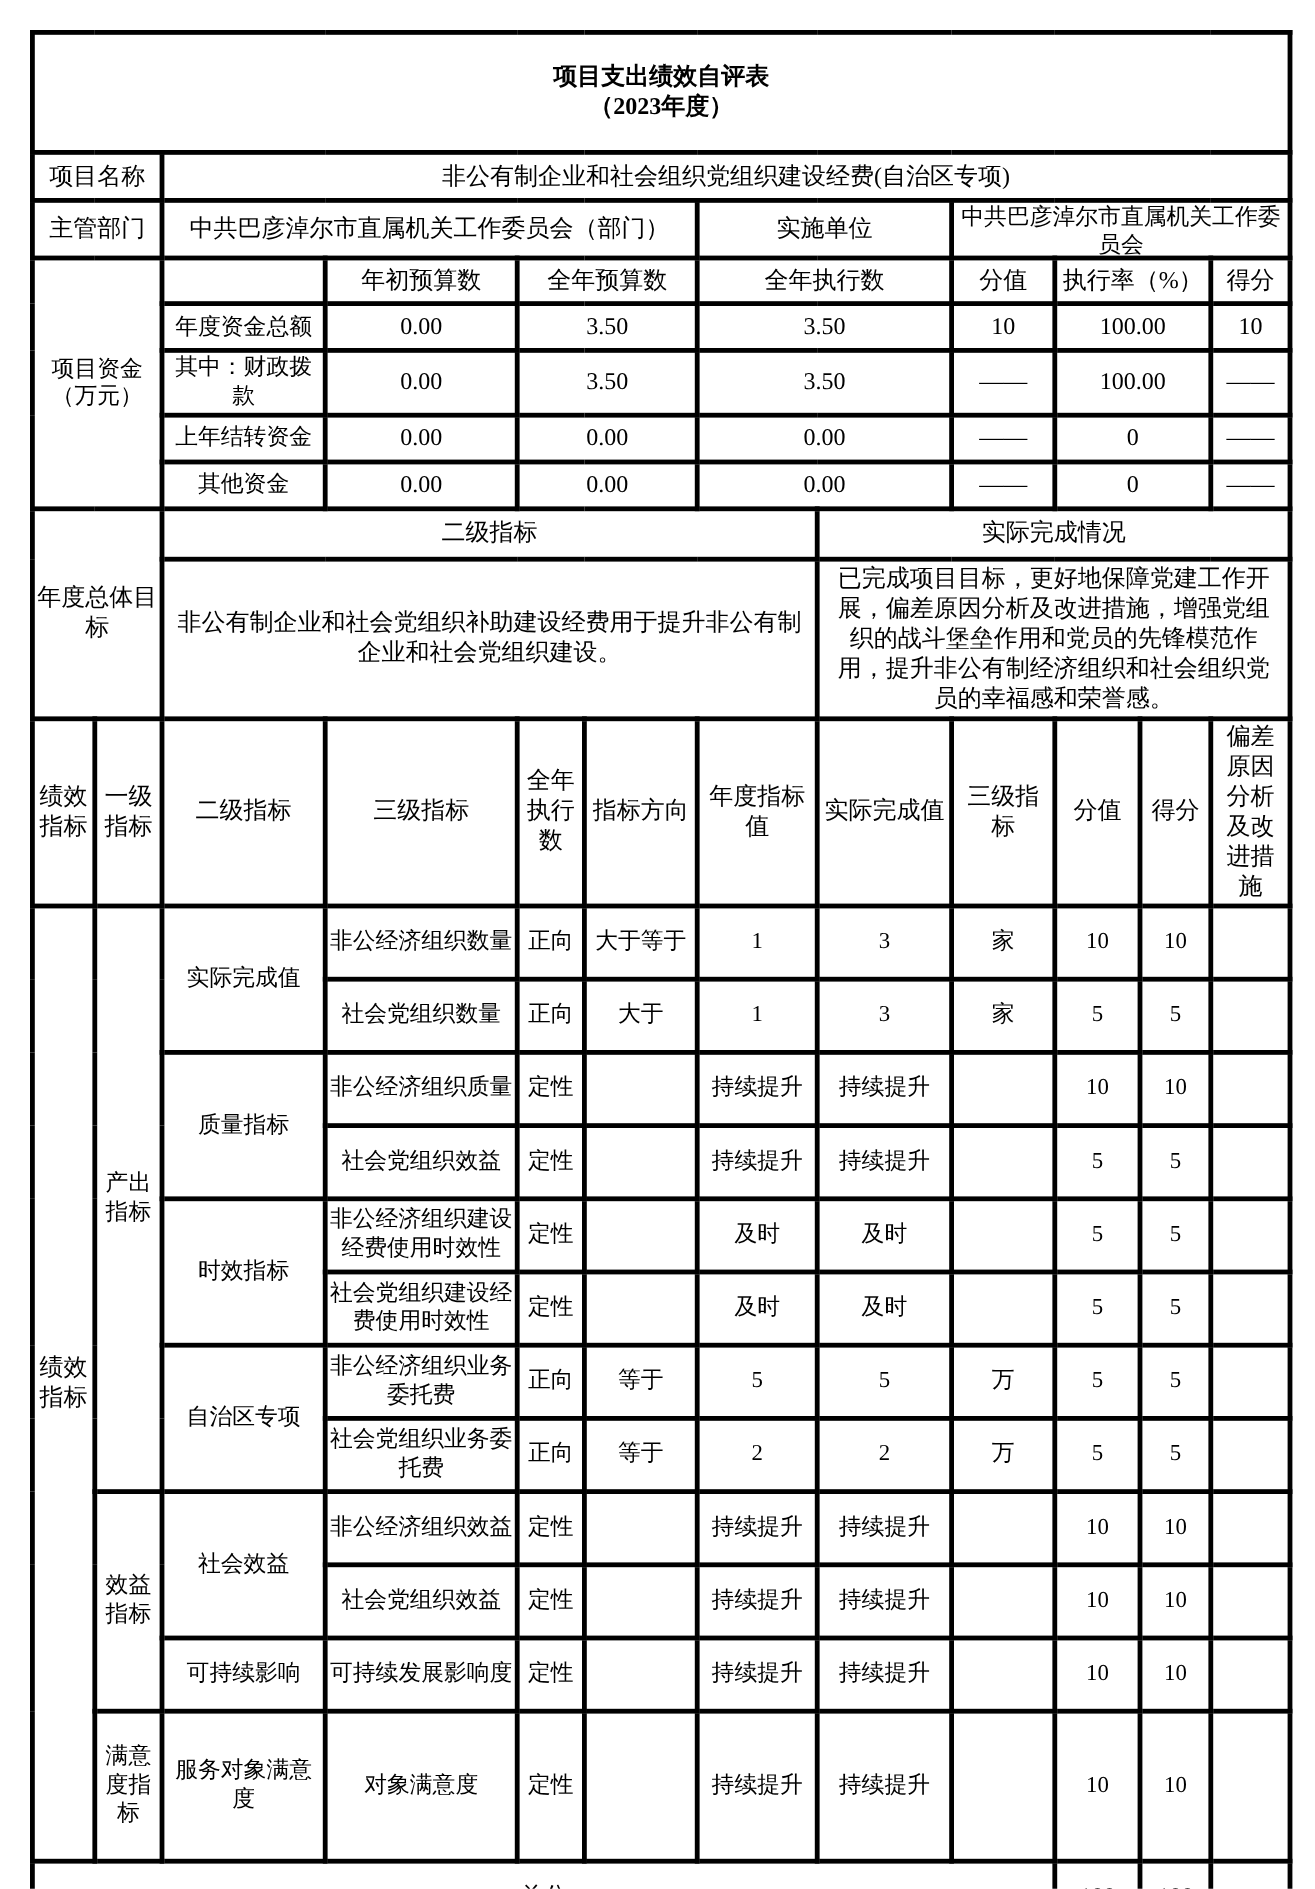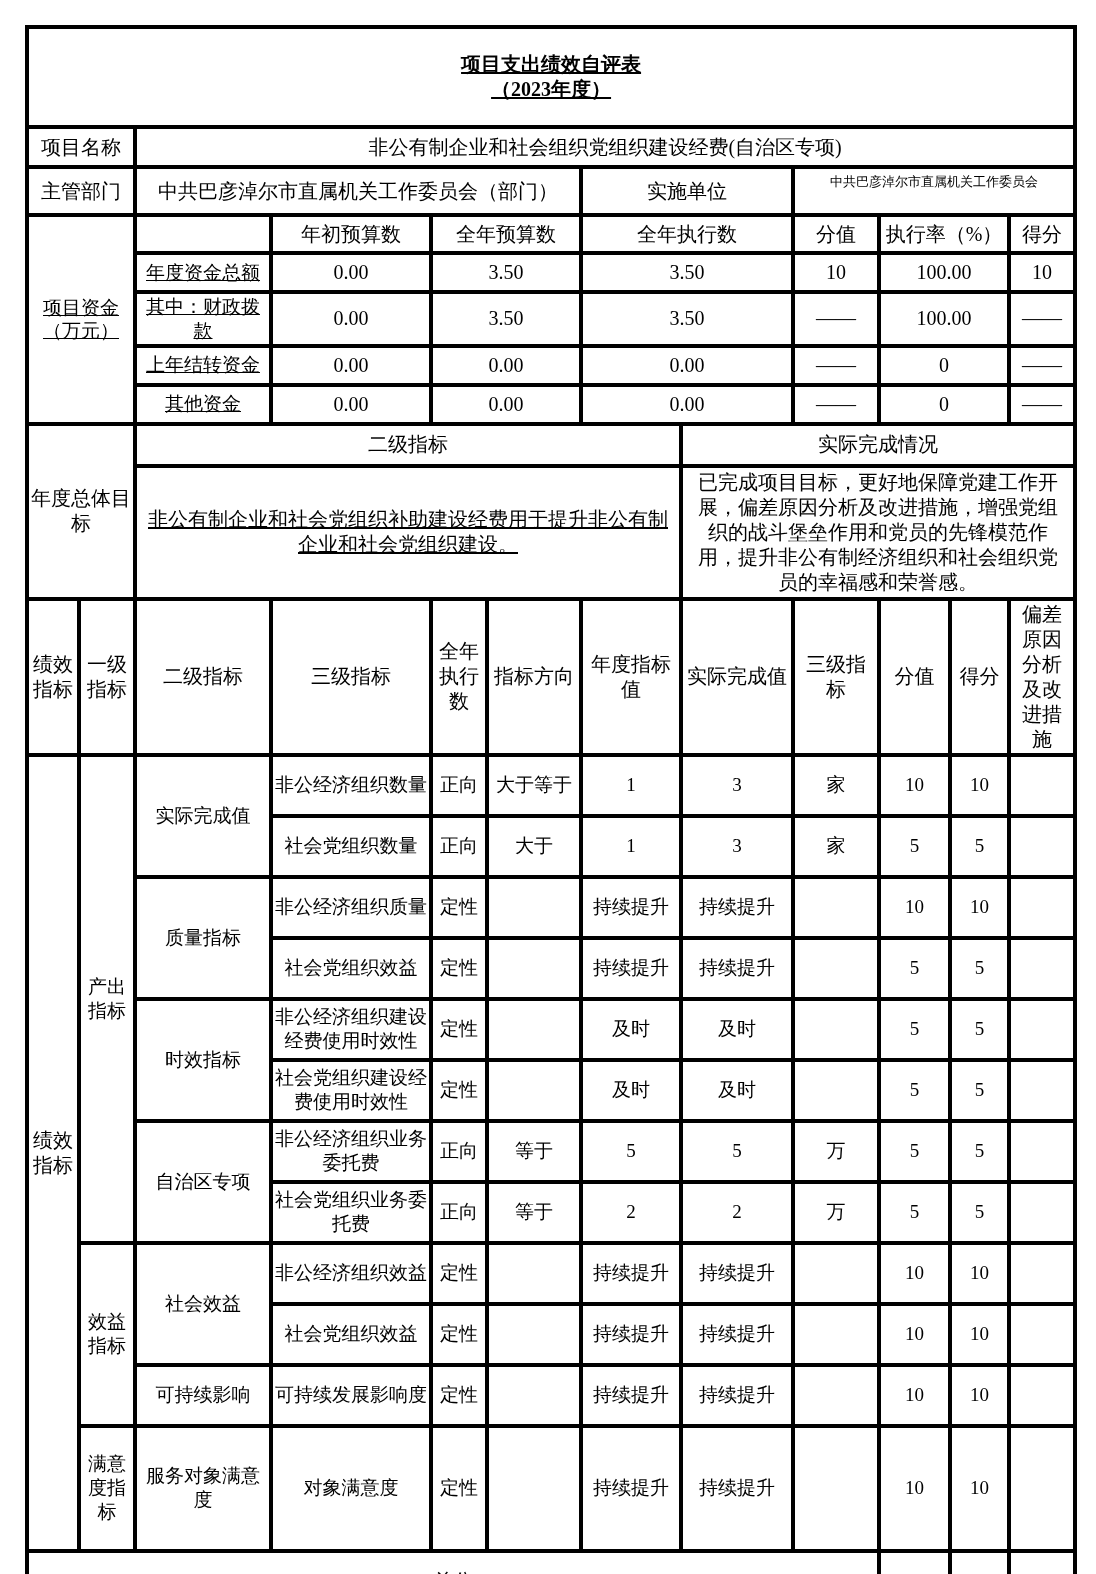--- a/index.html
+++ b/index.html
@@ -11,31 +11,31 @@
   table.form{
     border-collapse:collapse; table-layout:fixed; width:1048px;
   }
   table.form td{
     border:4px solid #000;
     text-align:center; vertical-align:middle;
     padding:1px 2px;
     font-size:20px; line-height:1.25;
     overflow:hidden; word-break:break-all;
   }
-  .title-cell{ font-weight:bold; font-size:42px; line-height:1.18;text-decoration:underline; }
+  .title-cell{ font-weight:bold; font-size:42px; line-height:1.18; }
   .pre{ white-space:pre-line; }
-  .s19{ font-size:19px !important;text-decoration:underline; }
+  .s19{ font-size:19px !important; }
   tr.ind td{ font-size:19px; }
   tr.ind td.hd{ font-size:20px; }
-  .goal-expected{ font-size:19px; line-height:24px; text-align:center;text-decoration:underline; }
+  .goal-expected{ font-size:19px; line-height:24px; text-align:center; }
   .goal-actual{
     font-size:19px; line-height:24px; text-align:justify; text-align-last:center;
     padding:2px 6px !important;
   }
-  .clipbox{ height:42px; overflow:hidden; line-height:23px; font-size:13px; }
+  .clipbox{ height:42px; overflow:hidden; line-height:23px; font-size:19px; }
   .rt{height:100px}.r40{height:40px}.r44{height:44px}.r38{height:38px}
   .r39{height:39px}.r42{height:42px}.r126{height:126px}.r61{height:61px}
   .r125{height:125px}.r62{height:62px}
 </style>
 </head>
 <body>
 
 <div class="sheet">
 <table class="form">
   <colgroup>

